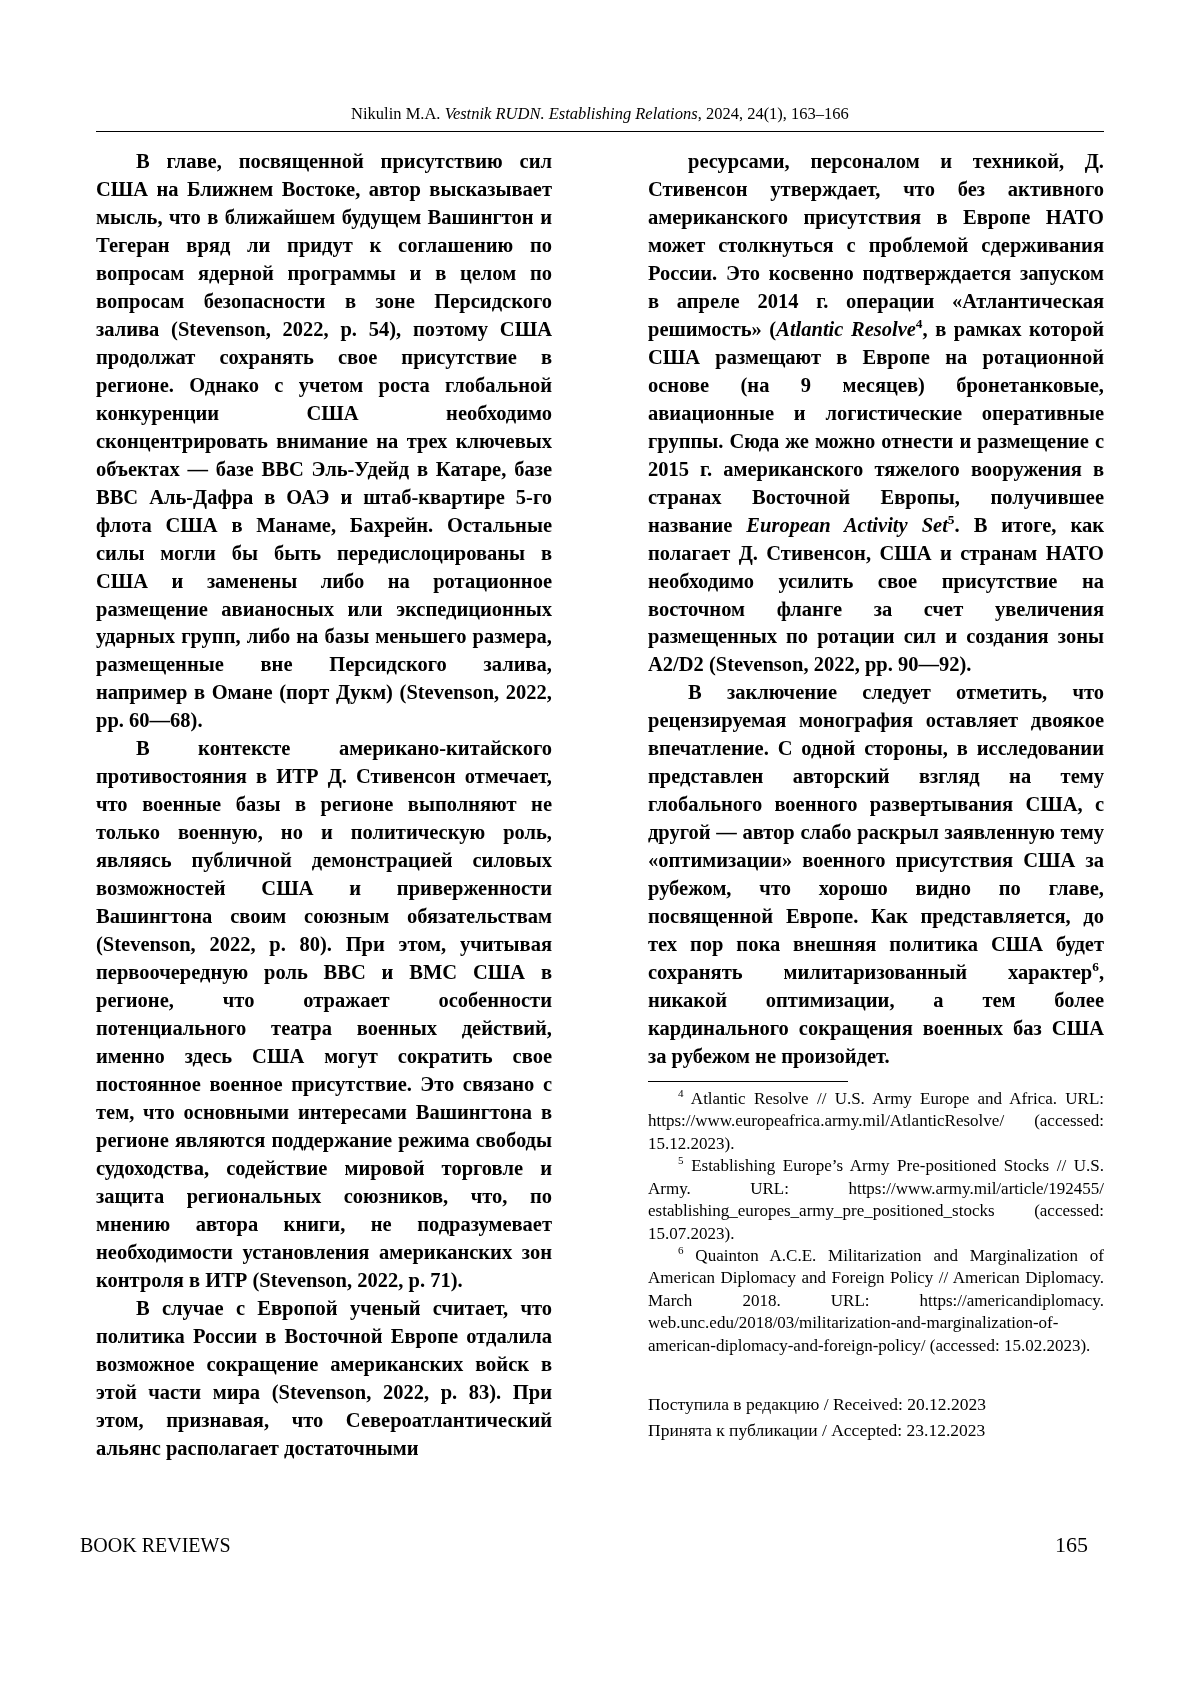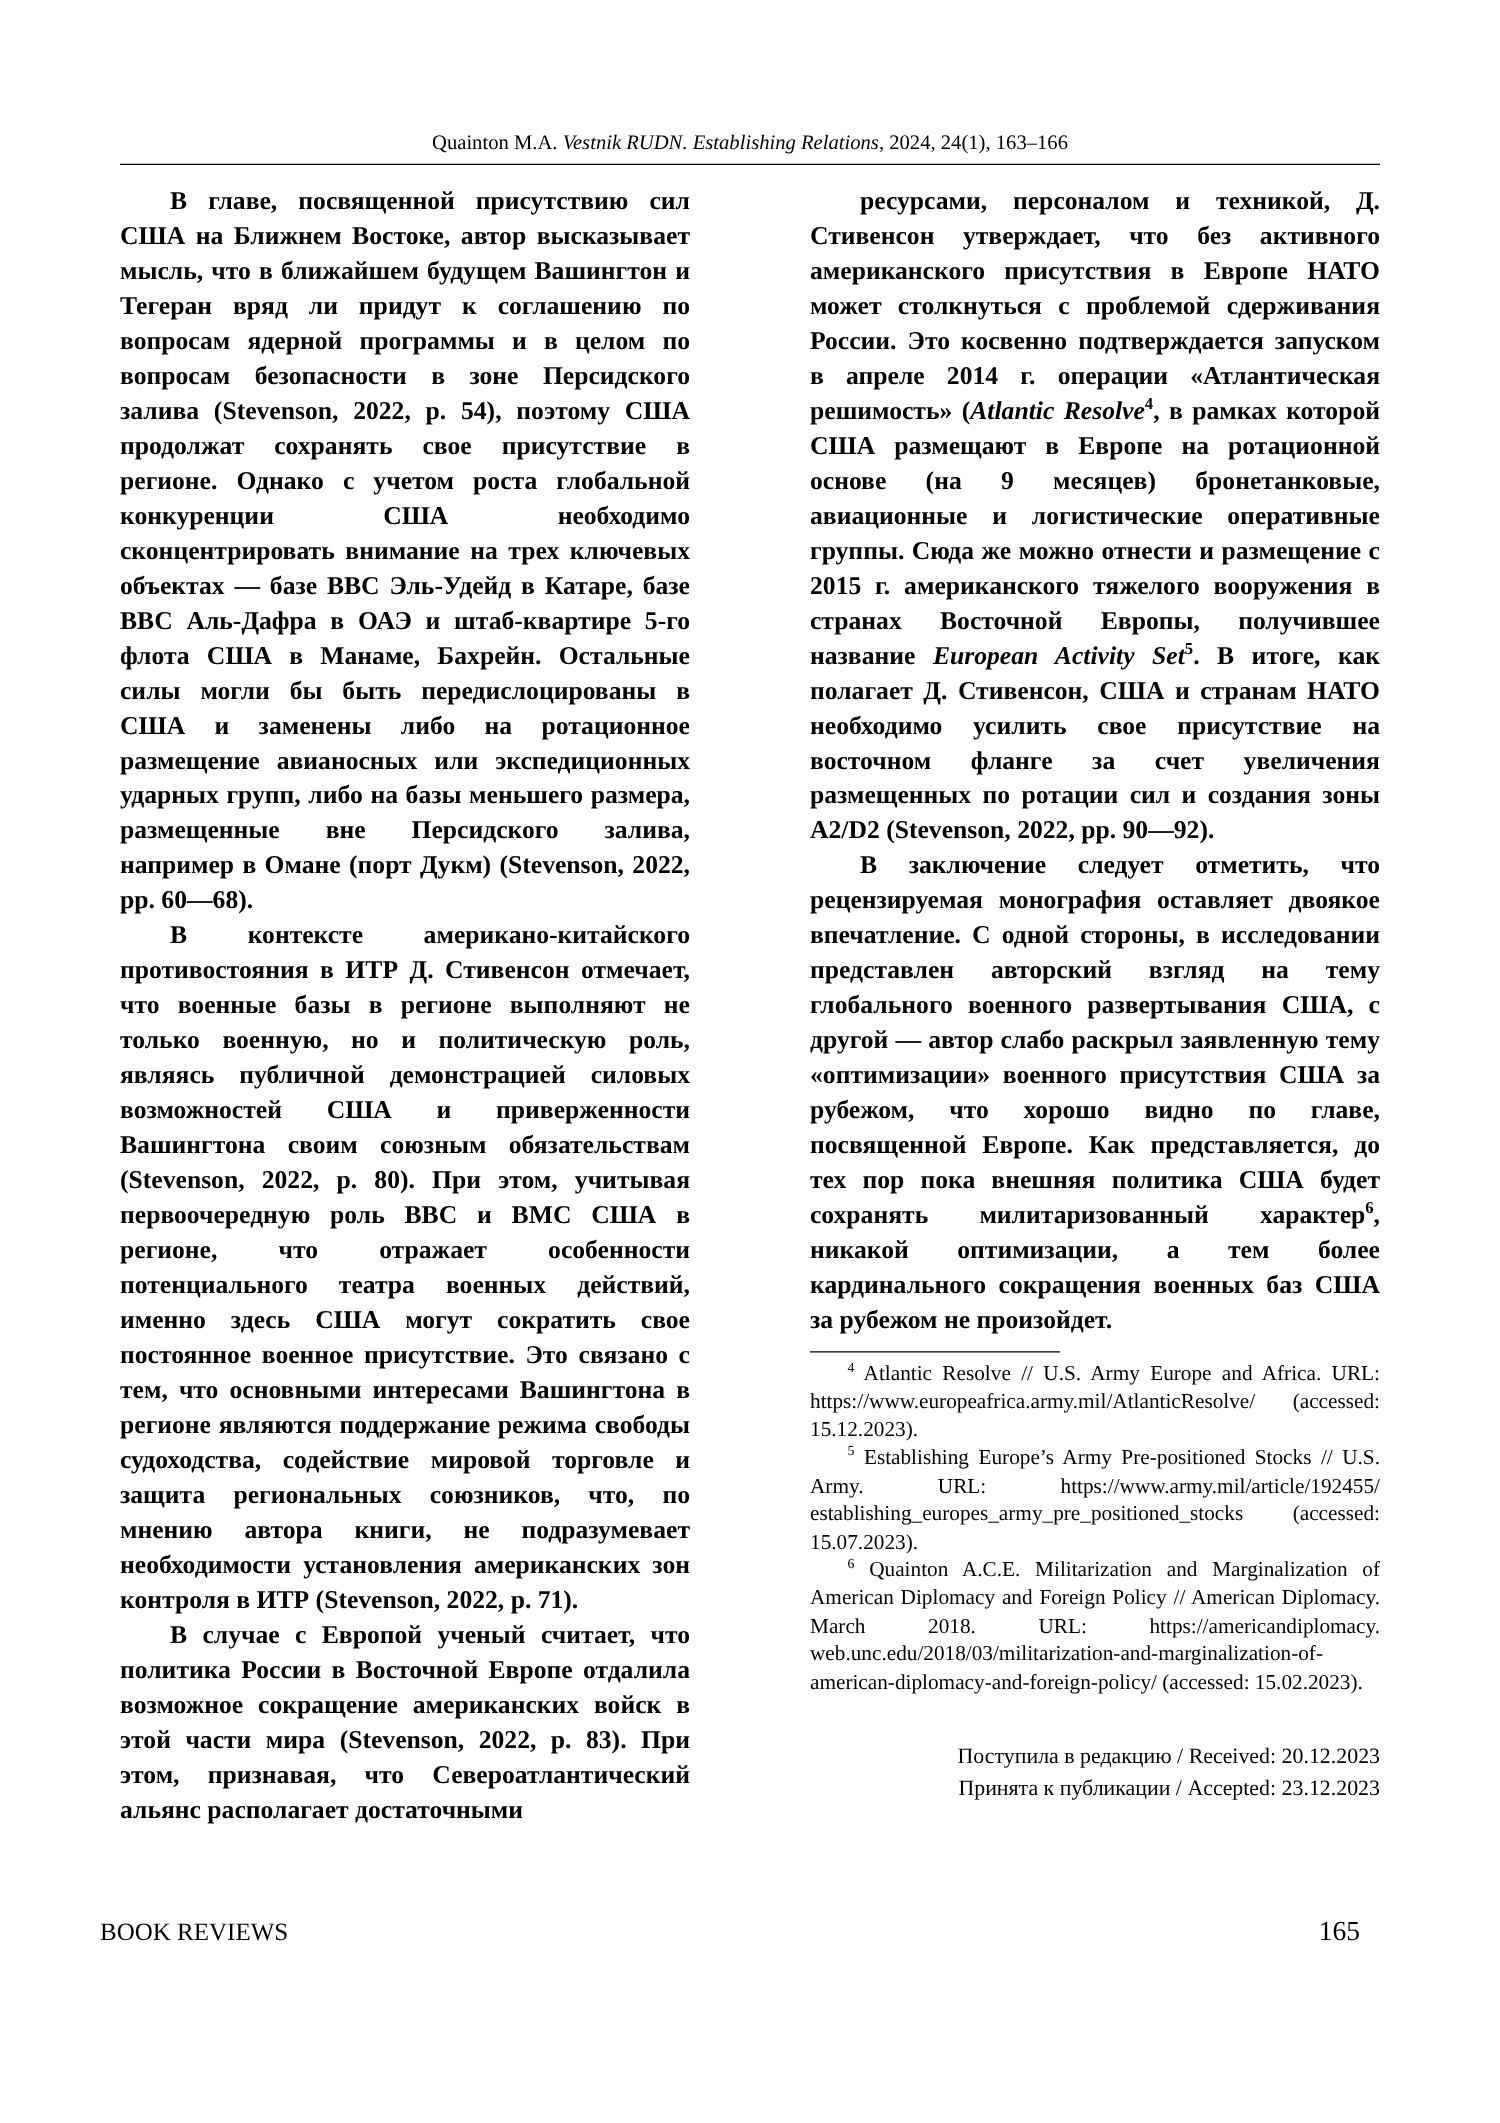--- a/index.html
+++ b/index.html
@@ -83,21 +83,21 @@
     margin: 0;
     font-size: 17px;
     line-height: 1.32;
     text-align: justify;
     text-indent: 30px;
   }
   .dates {
     margin-top: 34px;
     font-size: 17.5px;
     line-height: 1.5;
-    text-align: right;
+    text-align: left;
   }
   .footer {
     position: absolute;
     left: 80px;
     top: 1532px;
     width: 1008px;
     display: flex;
     justify-content: space-between;
     align-items: baseline;
     font-size: 20px;
@@ -105,21 +105,21 @@
   .footer .pageno {
     font-size: 22px;
   }
 </style>
 </head>
 <body>
 
 <div class="page">
 
   <div class="running-head">
-    <span>Quainton M.A. </span><span class="ital">Vestnik RUDN. Establishing Relations</span><span>, 2024, 24(1), 163–166</span>
+    <span>Nikulin M.A. </span><span class="ital">Vestnik RUDN. Establishing Relations</span><span>, 2024, 24(1), 163–166</span>
   </div>
   <div class="head-rule"></div>
 
   <div class="columns">
 
     <div class="col col-left">
       <p class="body">В главе, посвященной присутствию сил США на Ближнем Востоке, автор высказывает мысль, что в ближайшем будущем Вашингтон и Тегеран вряд ли придут к соглашению по вопросам ядерной программы и в целом по вопросам безопасности в зоне Персидского залива (Stevenson, 2022, p. 54), поэтому США продолжат сохранять свое присутствие в регионе. Однако с учетом роста глобальной конкуренции США необходимо сконцентрировать внимание на трех ключевых объектах — базе ВВС Эль-Удейд в Катаре, базе ВВС Аль-Дафра в ОАЭ и штаб-квартире 5-го флота США в Манаме, Бахрейн. Остальные силы могли бы быть передислоцированы в США и заменены либо на ротационное размещение авианосных или экспедиционных ударных групп, либо на базы меньшего размера, размещенные вне Персидского залива, например в Омане (порт Дукм) (Stevenson, 2022, pp. 60—68).</p>
       <p class="body">В контексте американо-китайского противостояния в ИТР Д. Стивенсон отмечает, что военные базы в регионе выполняют не только военную, но и политическую роль, являясь публичной демонстрацией силовых возможностей США и приверженности Вашингтона своим союзным обязательствам (Stevenson, 2022, p. 80). При этом, учитывая первоочередную роль ВВС и ВМС США в регионе, что отражает особенности потенциального театра военных действий, именно здесь США могут сократить свое постоянное военное присутствие. Это связано с тем, что основными интересами Вашингтона в регионе являются поддержание режима свободы судоходства, содействие мировой торговле и защита региональных союзников, что, по мнению автора книги, не подразумевает необходимости установления американских зон контроля в ИТР (Stevenson, 2022, p. 71).</p>
       <p class="body">В случае с Европой ученый считает, что политика России в Восточной Европе отдалила возможное сокращение американских войск в этой части мира (Stevenson, 2022, p. 83). При этом, признавая, что Североатлантический альянс располагает достаточными</p>
     </div>

